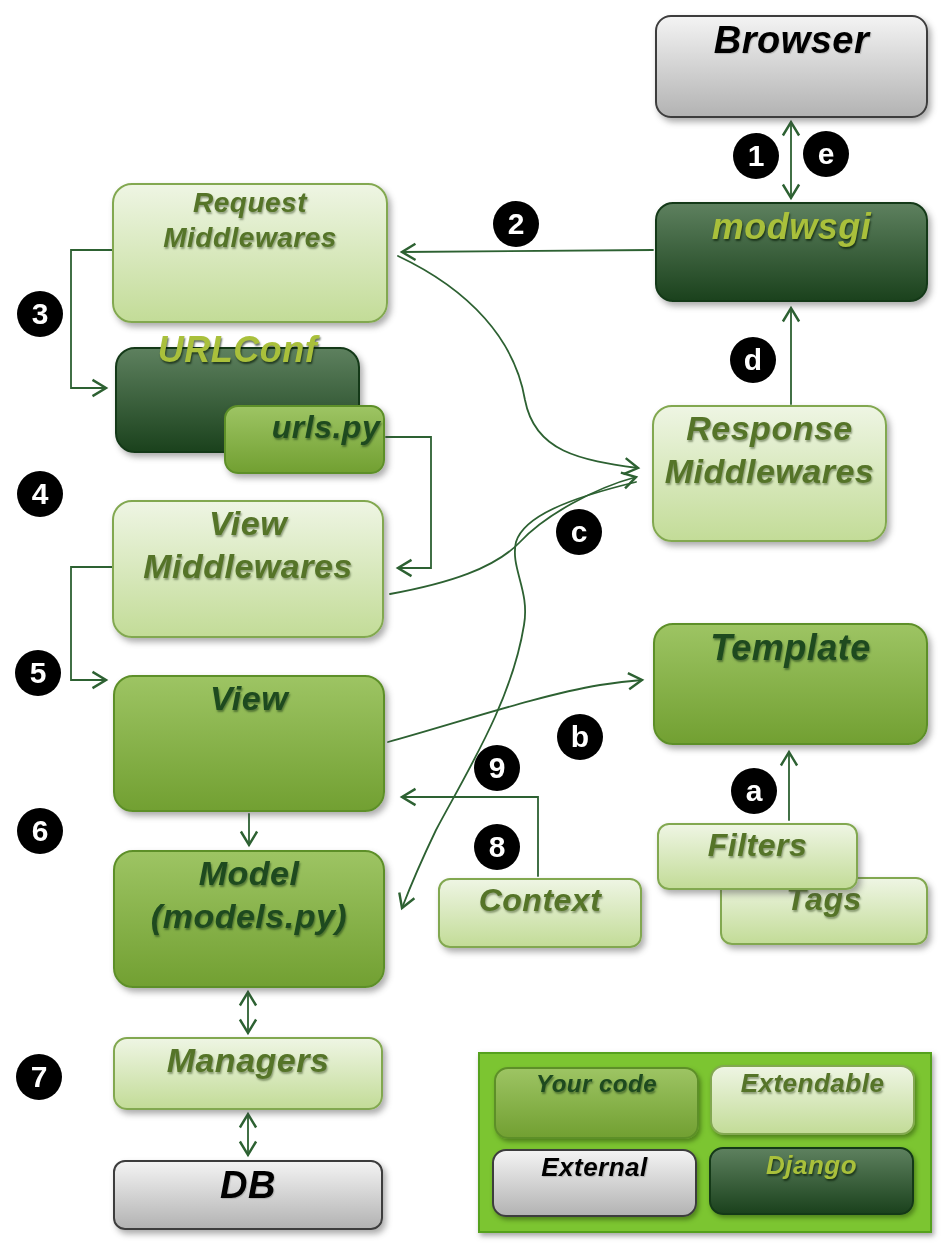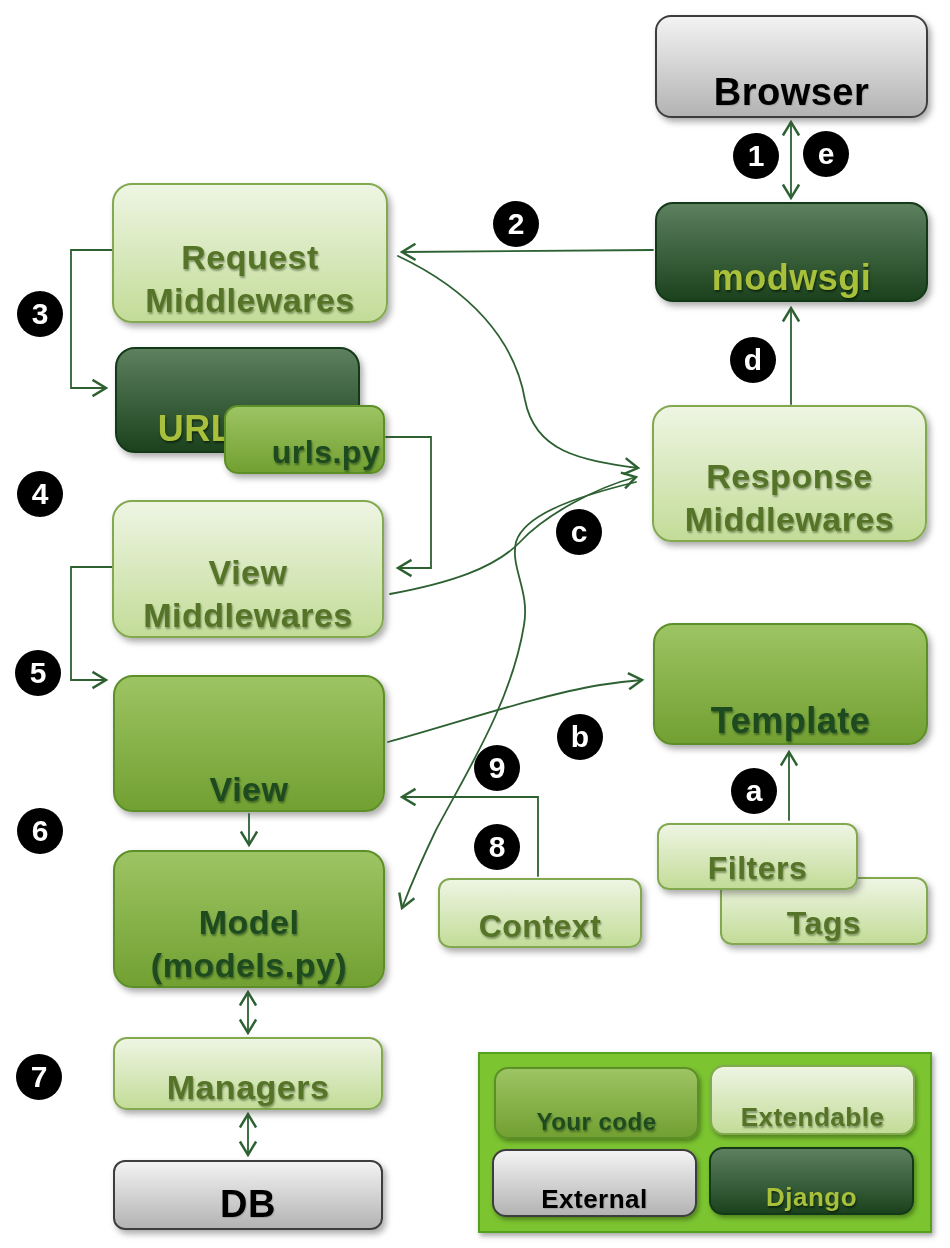--- a/index.html
+++ b/index.html
@@ -7,24 +7,24 @@
   #stage{
     position:relative;width:950px;height:1248px;background:#fff;overflow:hidden;
     font-family:"Liberation Sans","DejaVu Sans",sans-serif;
   }
   svg.wires{position:absolute;left:0;top:0;z-index:1;}
   .wire{stroke:var(--connector);stroke-width:1.8;fill:none;stroke-linecap:round;}
   .wirehead{stroke:var(--connector);stroke-width:1.8;fill:none;}
 
   .box{
     position:absolute;z-index:2;box-sizing:border-box;
-    display:flex;flex-direction:column;align-items:center;justify-content:flex-end;
+    display:flex;flex-direction:column;align-items:center;justify-content:flex-start;
     border:2px solid;border-radius:20px;text-align:center;font-weight:bold;
     box-shadow:3px 4px 6px rgba(70,70,70,.45);
-    line-height:1.25;letter-spacing:.5px;
+    line-height:1.25;letter-spacing:.5px;font-style:italic;
   }
   .box .ln{display:block;}
   .cat-extendable{
     background:linear-gradient(180deg,var(--extendable-top) 0%,var(--extendable-bottom) 100%);
     border-color:var(--extendable-border);color:var(--extendable-text);
     text-shadow:1px 2px 2px rgba(40,60,20,.45);
   }
   .cat-your_code{
     background:linear-gradient(180deg,var(--your-code-top) 0%,var(--your-code-bottom) 100%);
     border-color:var(--your-code-border);color:var(--your-code-text);
@@ -96,21 +96,21 @@
   </svg>
 
   <div class="box cat-external" style="left:655px;top:15px;width:273px;height:103px;font-size:38px;border-radius:16px;">
     <span class="ln">Browser</span>
   </div>
 
   <div class="box cat-django" style="left:655px;top:202px;width:273px;height:100px;font-size:36px;border-radius:18px;">
     <span class="ln">modwsgi</span>
   </div>
 
-  <div class="box cat-extendable" style="left:112px;top:183px;width:276px;height:140px;font-size:34px;">
+  <div class="box cat-extendable" style="left:112px;top:183px;width:276px;height:140px;font-size:28px;">
     <span class="ln">Request</span>
     <span class="ln">Middlewares</span>
   </div>
 
   <div class="box cat-django" style="left:115px;top:347px;width:245px;height:106px;font-size:36px;">
     <span class="ln" style="margin-top:-22px;">URLConf</span>
   </div>
 
   <div class="box cat-your_code" style="left:224px;top:405px;width:161px;height:69px;font-size:32px;border-radius:14px;z-index:2;padding-left:43px;">
     <span class="ln">urls.py</span>
@@ -131,21 +131,21 @@
   </div>
 
   <div class="box cat-external" style="left:113px;top:1160px;width:270px;height:70px;font-size:38px;border-radius:12px;">
     <span class="ln">DB</span>
   </div>
 
   <div class="box cat-extendable" style="left:113px;top:1037px;width:270px;height:73px;font-size:34px;border-radius:14px;">
     <span class="ln">Managers</span>
   </div>
 
-  <div class="box cat-extendable" style="left:652px;top:405px;width:275px;height:137px;font-size:34px;">
+  <div class="box cat-extendable" style="left:652px;top:405px;width:235px;height:137px;font-size:34px;">
     <span class="ln">Response</span>
     <span class="ln">Middlewares</span>
   </div>
 
   <div class="box cat-your_code" style="left:653px;top:623px;width:275px;height:122px;font-size:36px;">
     <span class="ln">Template</span>
   </div>
 
   <div class="box cat-extendable" style="left:720px;top:877px;width:208px;height:68px;font-size:32px;border-radius:12px;z-index:2;">
     <span class="ln">Tags</span>

